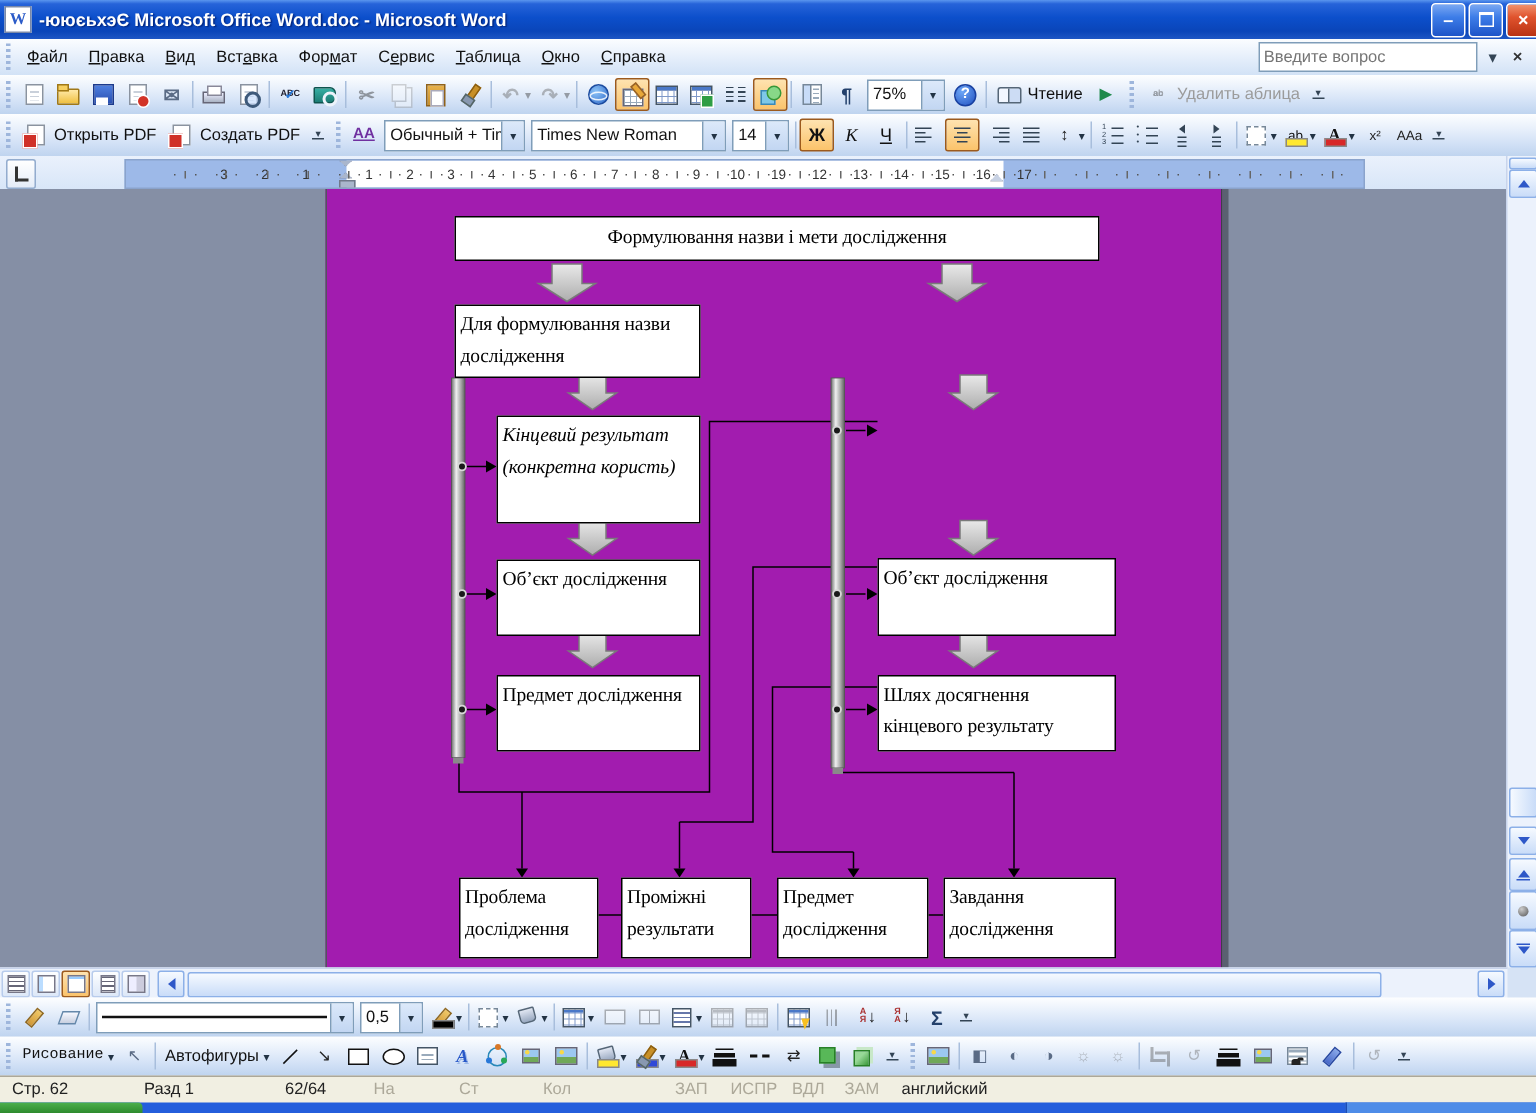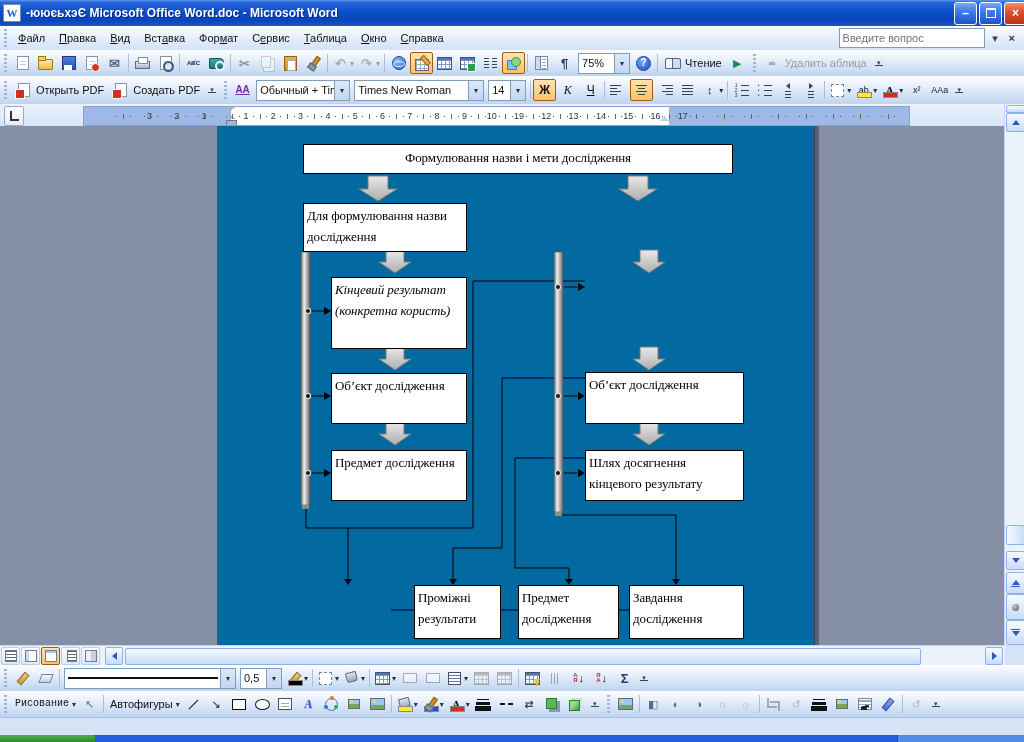--- a/index.html
+++ b/index.html
@@ -148,21 +148,21 @@
   .rnum{position:absolute;top:4px;transform:translateX(-50%);font-size:9px;color:#333;}
   .rtick{position:absolute;top:7px;width:1px;height:5px;background:#666;}
   .rdot{position:absolute;top:9px;width:1px;height:1px;background:#555;}
   .imark{position:absolute;background:#D7DEEA;border:1px solid #70798A;}
   .ind-top{left:142px;top:0;width:9px;height:4px;clip-path:polygon(0 0,100% 0,50% 100%);border:none;background:#AAB6CC;box-shadow:0 0 0 1px #667;}
   .ind-bot{left:142px;top:8px;width:9px;height:4px;clip-path:polygon(50% 0,100% 100%,0 100%);border:none;background:#AAB6CC;box-shadow:0 0 0 1px #667;}
   .ind-box{left:142px;top:13px;width:9px;height:4px;background:#AAB6CC;}
   .ind-right{left:576px;top:9px;width:9px;height:5px;clip-path:polygon(50% 0,100% 100%,0 100%);border:none;background:#C8D2E4;box-shadow:0 0 0 1px #667;}
   
   .workspace{top:126px;height:519px;width:1005px;background:#858FA5;}
-  .page{position:absolute;left:217px;top:0;width:596px;height:519px;background:#0369a1;border-left:1px solid #52555E;border-right:1px solid #3E4049;}
+  .page{position:absolute;left:217px;top:0;width:596px;height:519px;background:#a21caf;border-left:1px solid #52555E;border-right:1px solid #3E4049;}
   .pageshadow{position:absolute;left:815px;top:0;width:4px;height:519px;background:#5A6070;}
   .diag{position:absolute;left:0;top:0;width:597px;height:519px;}
   .bx{position:absolute;border:1px solid #000;background:#fff;
       font:13px/21px "Liberation Serif",serif;letter-spacing:-0.1px;padding:1px 3px;color:#000;}
   .bx.center{text-align:center;line-height:26px;padding:0;}
   
   .vscroll{position:absolute;right:0;top:104px;width:19px;height:541px;background:#ECF2FC;border-left:1px solid #C8D4EC;}
   .sbtn{position:absolute;left:1px;width:17px;background:linear-gradient(180deg,#F6FAFF,#C9DCF8);border:1px solid #8CB0E8;border-radius:2px;display:flex;align-items:center;justify-content:center;}
   .tri-u{width:0;height:0;border-left:4px solid transparent;border-right:4px solid transparent;border-bottom:5px solid #2E58C8;}
   .tri-d{width:0;height:0;border-left:4px solid transparent;border-right:4px solid transparent;border-top:5px solid #2E58C8;}
@@ -683,20 +683,21 @@
             <circle cx="340" cy="347" r="2.6"></circle>
         </g>
       </svg>
       <div class="bx center" style="left:85px;top:18px;width:428px;height:28px;">Формулювання назви і мети дослідження</div>
       <div class="bx" style="left:85px;top:77px;width:156px;height:45px;">Для формулювання назви дослідження</div>
       <div class="bx" style="left:113px;top:151px;width:128px;height:68px;font-style:italic;">Кінцевий результат (конкретна користь)</div>
       <div class="bx" style="left:113px;top:247px;width:128px;height:47px;">Об’єкт дослідження</div>
       <div class="bx" style="left:113px;top:324px;width:128px;height:47px;">Предмет дослідження</div>
       <div class="bx" style="left:367px;top:246px;width:151px;height:48px;">Об’єкт дослідження</div>
       <div class="bx" style="left:367px;top:324px;width:151px;height:47px;">Шлях досягнення кінцевого результату</div>
+      <div class="bx" style="left:88px;top:459px;width:85px;height:50px;">Проблема дослідження</div>
       <div class="bx" style="left:196px;top:459px;width:79px;height:50px;">Проміжні результати</div>
       <div class="bx" style="left:300px;top:459px;width:93px;height:50px;">Предмет дослідження</div>
       <div class="bx" style="left:411px;top:459px;width:107px;height:50px;">Завдання дослідження</div>
     </div>
     <div class="pageshadow"></div>
   </div>
 
   <div class="vscroll">
     <span class="sbtn" style="top:1px;height:6px;"></span>
     <span class="sbtn" style="top:9px;height:17px;">
@@ -972,19 +973,32 @@
         <span class="tsep"></span>
         <span class="tbi dis">
           <span class="icn c-slate">
             <span>↺</span>
           </span>
         </span>
         <span class="chev">▾<span style="width:8px;border-bottom:1px solid #345;display:block;"></span></span>
       </div>
   </div>
 
+  <div class="row statusbar">
+    <span class="st" style="left:8px;">Стр. 62</span>
+    <span class="st" style="left:96px;">Разд 1</span>
+    <span class="st" style="left:190px;">62/64</span>
+    <span class="st dim" style="left:249px;">На</span>
+    <span class="st dim" style="left:306px;">Ст</span>
+    <span class="st dim" style="left:362px;">Кол</span>
+    <span class="st dim" style="left:450px;">ЗАП</span>
+    <span class="st dim" style="left:487px;">ИСПР</span>
+    <span class="st dim" style="left:528px;">ВДЛ</span>
+    <span class="st dim" style="left:563px;">ЗАМ</span>
+    <span class="st" style="left:601px;">английский</span>
+  </div>
 
   <div class="row taskbar">
     <span class="tstart"></span>
     <span class="ttray"></span>
   </div>
 
 </div>
 
 </body></html>

